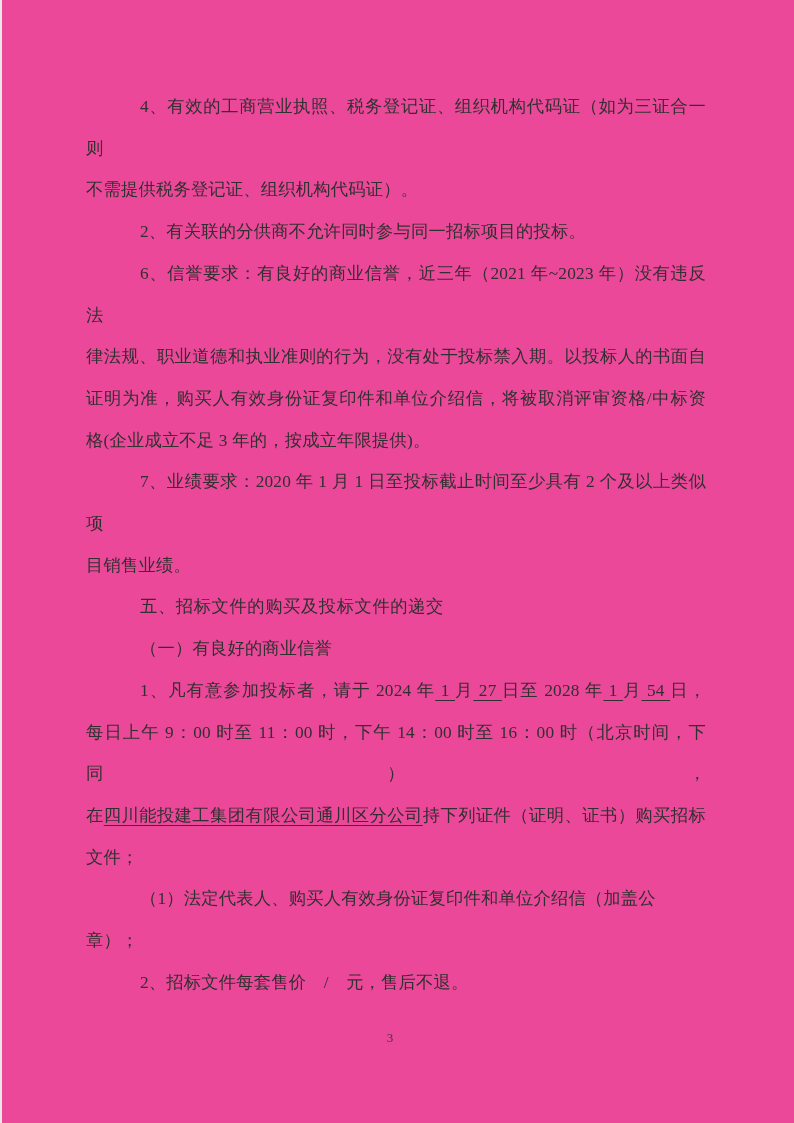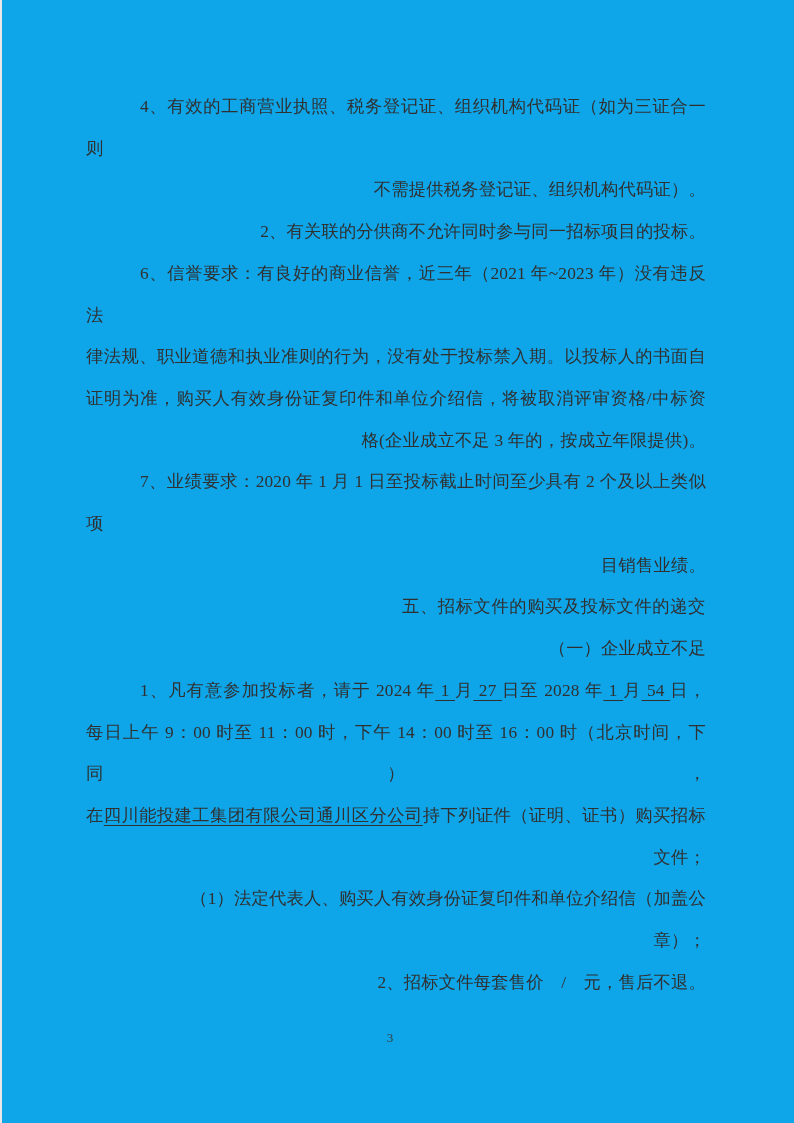--- a/index.html
+++ b/index.html
@@ -4,21 +4,21 @@
 <style>
   html, body {
     margin: 0;
     padding: 0;
     background: #ffffff;
   }
   .page {
     position: relative;
     width: 794px;
     height: 1123px;
-    background: #0ea5e9;
+    background: #ec4899;
     overflow: hidden;
     font-family: "Liberation Serif", "DejaVu Serif", serif;
     color: #303030;
   }
   
   .page::before {
     content: "";
     position: absolute;
     left: 0; top: 0; bottom: 0;
     width: 2px;
@@ -28,21 +28,21 @@
     position: absolute;
     left: 86px;
     top: 86px;
     width: 620px;
     font-size: 17.3px;
     line-height: 41.7px;
     letter-spacing: 0.2px;
   }
   .line {
     min-height: 41.7px;
-    text-align: right;
+    text-align: left;
   }
   .line.indent { text-indent: 54px; }
   .line.bold   { font-weight: normal; letter-spacing: 0.6px; }
   .line.fill   { text-align: justify; text-align-last: justify; }
   .u {
     text-decoration: underline;
     text-underline-offset: 4px;
     text-decoration-thickness: 1px;
   }
   .page-number {
@@ -63,21 +63,21 @@
       <div class="line indent fill"><span>4、有效的工商营业执照、税务登记证、组织机构代码证（如为三证合一则</span></div>
       <div class="line"><span>不需提供税务登记证、组织机构代码证）。</span></div>
       <div class="line indent"><span>2、有关联的分供商不允许同时参与同一招标项目的投标。</span></div>
       <div class="line indent fill"><span>6、信誉要求：有良好的商业信誉，近三年（2021 年~2023 年）没有违反法</span></div>
       <div class="line fill"><span>律法规、职业道德和执业准则的行为，没有处于投标禁入期。以投标人的书面自</span></div>
       <div class="line fill"><span>证明为准，购买人有效身份证复印件和单位介绍信，将被取消评审资格/中标资</span></div>
       <div class="line"><span>格(企业成立不足 3 年的，按成立年限提供)。</span></div>
       <div class="line indent fill"><span>7、业绩要求：2020 年 1 月 1 日至投标截止时间至少具有 2 个及以上类似项</span></div>
       <div class="line"><span>目销售业绩。</span></div>
       <div class="line indent bold"><span>五、招标文件的购买及投标文件的递交</span></div>
-      <div class="line indent"><span>（一）企业成立不足</span></div>
+      <div class="line indent"><span>（一）有良好的商业信誉</span></div>
       <div class="line indent fill"><span>1、凡有意参加投标者，请于 2024 年</span><span class="u"> 1 </span><span>月</span><span class="u"> 27 </span><span>日至 2028 年</span><span class="u"> 1 </span><span>月</span><span class="u"> 54 </span><span>日，</span></div>
       <div class="line fill"><span>每日上午 9：00 时至 11：00 时，下午 14：00 时至 16：00 时（北京时间，下同），</span></div>
       <div class="line fill"><span>在</span><span class="u">四川能投建工集团有限公司通川区分公司</span><span>持下列证件（证明、证书）购买招标</span></div>
       <div class="line"><span>文件；</span></div>
       <div class="line indent"><span>（1）法定代表人、购买人有效身份证复印件和单位介绍信（加盖公章）；</span></div>
       <div class="line indent"><span>2、招标文件每套售价　/　元，售后不退。</span></div>
     </div>
   <div class="page-number">3</div>
 </div>
 

